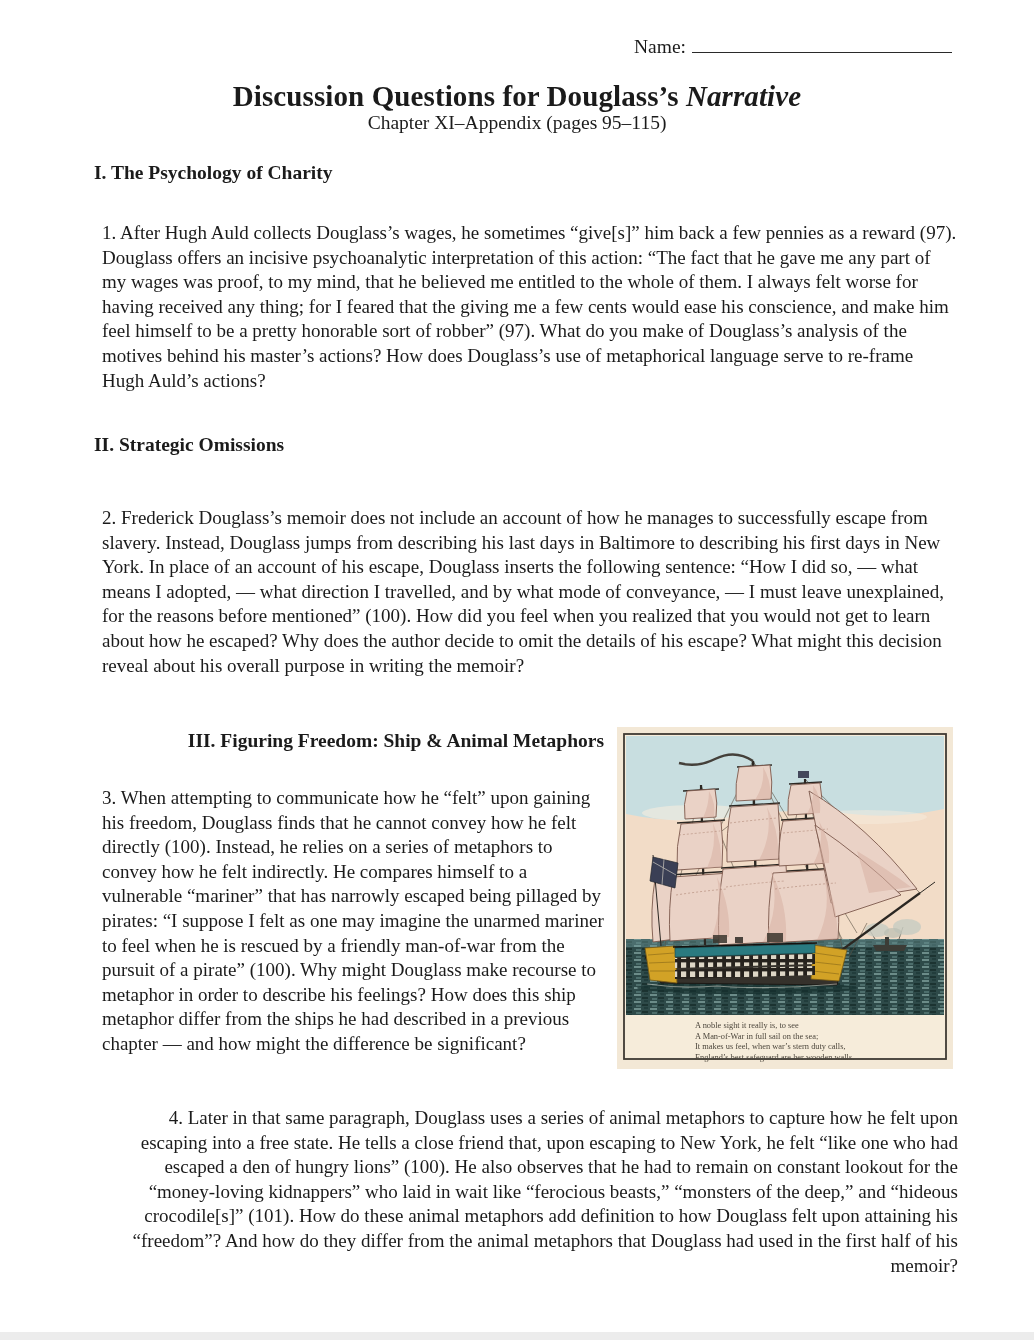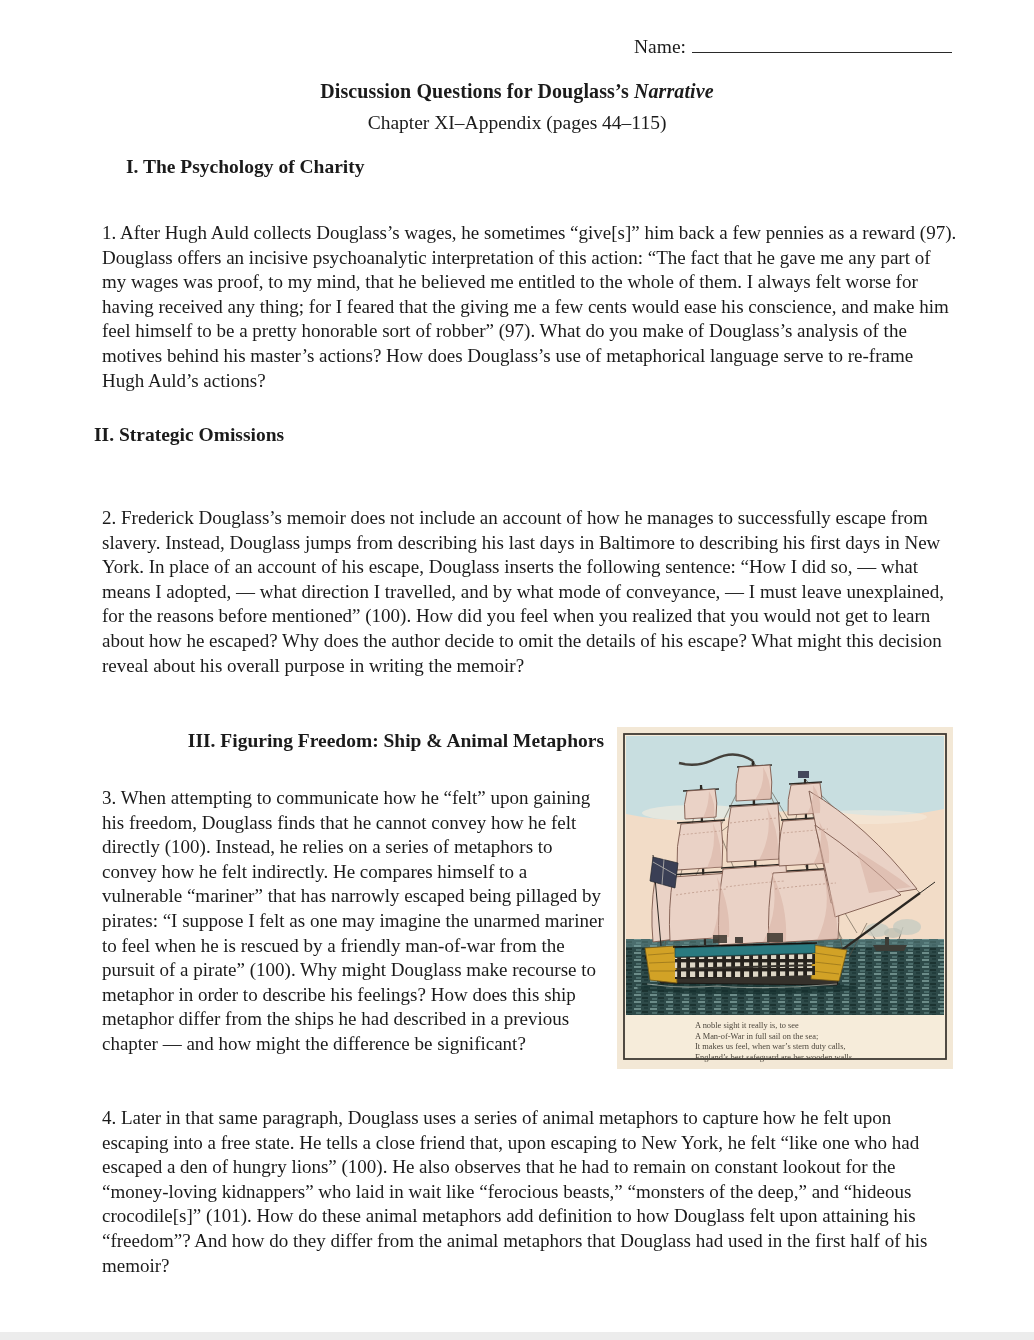--- a/index.html
+++ b/index.html
@@ -33,56 +33,56 @@
     border-bottom: 1.7px solid #2a2a2a;
     vertical-align: baseline;
   }
   .title {
     position: absolute;
     top: 80px;
     left: 0;
     right: 0;
     margin: 0;
     text-align: center;
-    font-size: 20px;
+    font-size: 29px;
     font-weight: bold;
     letter-spacing: 0.1px;
   }
   .title em { font-style: italic; }
   .subtitle {
     position: absolute;
     top: 112px;
     left: 0;
     right: 0;
     text-align: center;
     font-size: 19.5px;
   }
   .h {
     position: absolute;
     left: 94px;
     margin: 0;
     font-size: 19.5px;
     font-weight: bold;
   }
-  .sec1 { top: 156px; margin-left: 32px; }
-  .sec2 { top: 424px; }
+  .sec1 { top: 162px; }
+  .sec2 { top: 434px; }
   .sec3 { top: 730px; width: 510px; text-align: right; }
   .body {
     position: absolute;
     left: 94px;
     width: 856px;
     margin: 8px;
     font-size: 19px;
     line-height: 24.6px;
     text-align: left;
   }
   .p1 { top: 213px; }
   .p2 { top: 498px; }
   .p3 { top: 778px; width: 506px; font-family: Liberation Serif, serif; }
-  .p4 { top: 1098px; }
+  .p4 { top: 1098px; text-align: right; }
   .ship-figure {
     position: absolute;
     left: 617px;
     top: 727px;
     width: 336px;
     height: 240px;
     margin: 0;
   }
   .ship-figure svg { display: block; width: 336px; height: 342px; }
 </style>
@@ -90,21 +90,21 @@
 <body>
 
 <div class="page">
 
   <div class="name-row">
     <span class="name-label">Name:</span><span class="name-blank"></span>
   </div>
 
   <h1 class="title"><span>Discussion Questions for Douglass’s </span><em>Narrative</em></h1>
 
-  <div class="subtitle">Chapter XI–Appendix (pages 44–115)</div>
+  <div class="subtitle">Chapter XI–Appendix (pages 95–115)</div>
 
   <h2 class="h sec1">I. The Psychology of Charity</h2>
   <p class="body p1">1. After Hugh Auld collects Douglass’s wages, he sometimes “give[s]” him back a few pennies as a reward (97). Douglass offers an incisive psychoanalytic interpretation of this action: “The fact that he gave me any part of my wages was proof, to my mind, that he believed me entitled to the whole of them. I always felt worse for having received any thing; for I feared that the giving me a few cents would ease his conscience, and make him feel himself to be a pretty honorable sort of robber” (97). What do you make of Douglass’s analysis of the motives behind his master’s actions? How does Douglass’s use of metaphorical language serve to re-frame Hugh Auld’s actions?</p>
 
   <h2 class="h sec2">II. Strategic Omissions</h2>
   <p class="body p2">2. Frederick Douglass’s memoir does not include an account of how he manages to successfully escape from slavery. Instead, Douglass jumps from describing his last days in Baltimore to describing his first days in New York. In place of an account of his escape, Douglass inserts the following sentence: “How I did so, — what means I adopted, — what direction I travelled, and by what mode of conveyance, — I must leave unexplained, for the reasons before mentioned” (100). How did you feel when you realized that you would not get to learn about how he escaped? Why does the author decide to omit the details of his escape? What might this decision reveal about his overall purpose in writing the memoir?</p>
 
   <h2 class="h sec3">III. Figuring Freedom: Ship &amp; Animal Metaphors</h2>
   <p class="body p3">3. When attempting to communicate how he “felt” upon gaining his freedom, Douglass finds that he cannot convey how he felt directly (100). Instead, he relies on a series of metaphors to convey how he felt indirectly. He compares himself to a vulnerable “mariner” that has narrowly escaped being pillaged by pirates: “I suppose I felt as one may imagine the unarmed mariner to feel when he is rescued by a friendly man-of-war from the pursuit of a pirate” (100). Why might Douglass make recourse to metaphor in order to describe his feelings? How does this ship metaphor differ from the ships he had described in a previous chapter — and how might the difference be significant?</p>
 

